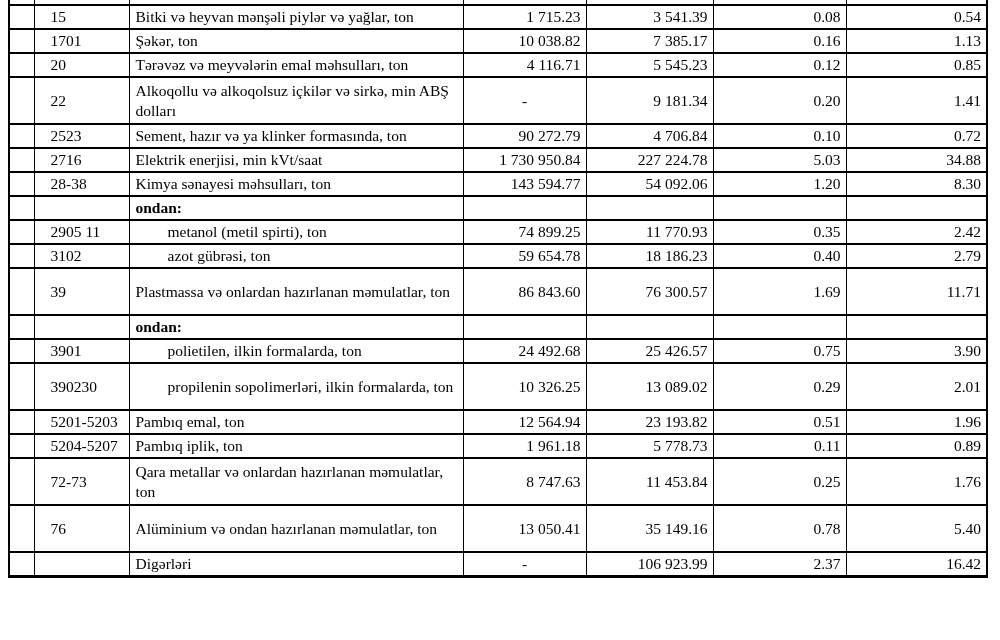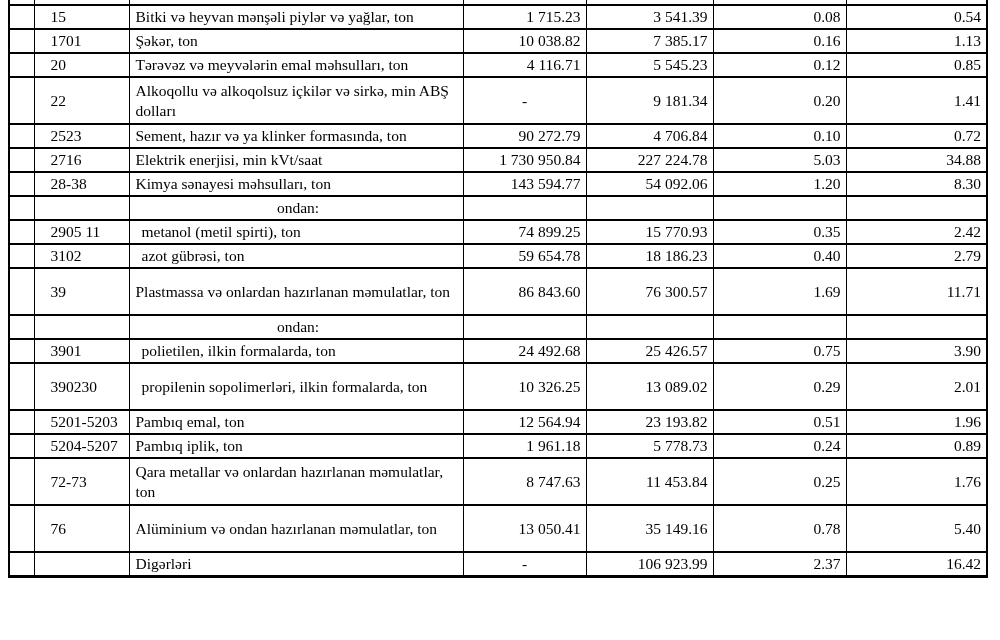--- a/index.html
+++ b/index.html
@@ -30,22 +30,22 @@
     padding: 1px 2px;
     overflow: hidden;
     vertical-align: middle;
     white-space: normal;
   }
   tr.h1 td { height: 23px; }
   tr.h2 td { height: 47px; }
   tr.spacer td { height: 5px; padding: 0; border-top: none; }
   td.c-code { padding-left: 16px; }
   td.c-name { padding-left: 6px; }
-  tr.sub td.c-name { padding-left: 12px; }
-  tr.label td.c-name { text-align: center; }
+  tr.sub td.c-name { padding-left: 38px; }
+  tr.label td.c-name { text-align: left; font-weight: bold; }
   td.c-num { text-align: right; padding-right: 5px; }
   td.c-num.dash { text-align: center; padding-right: 2px; }
 </style>
 </head>
 <body>
 
 <div class="page">
   <table class="doc-table">
     <colgroup>
       <col style="width:25px">
@@ -136,21 +136,21 @@
           <td class="c-num"></td>
           <td class="c-num"></td>
           <td class="c-num"></td>
           <td class="c-num"></td>
         </tr>
         <tr class="sub h1">
           <td class="c-empty"></td>
           <td class="c-code">2905 11</td>
           <td class="c-name">metanol (metil spirti), ton</td>
           <td class="c-num">74 899.25</td>
-          <td class="c-num">15 770.93</td>
+          <td class="c-num">11 770.93</td>
           <td class="c-num">0.35</td>
           <td class="c-num">2.42</td>
         </tr>
         <tr class="sub h1">
           <td class="c-empty"></td>
           <td class="c-code">3102</td>
           <td class="c-name">azot gübrəsi, ton</td>
           <td class="c-num">59 654.78</td>
           <td class="c-num">18 186.23</td>
           <td class="c-num">0.40</td>
@@ -200,21 +200,21 @@
           <td class="c-num">23 193.82</td>
           <td class="c-num">0.51</td>
           <td class="c-num">1.96</td>
         </tr>
         <tr class="item h1">
           <td class="c-empty"></td>
           <td class="c-code">5204-5207</td>
           <td class="c-name">Pambıq iplik, ton</td>
           <td class="c-num">1 961.18</td>
           <td class="c-num">5 778.73</td>
-          <td class="c-num">0.24</td>
+          <td class="c-num">0.11</td>
           <td class="c-num">0.89</td>
         </tr>
         <tr class="item h2">
           <td class="c-empty"></td>
           <td class="c-code">72-73</td>
           <td class="c-name">Qara metallar və onlardan hazırlanan məmulatlar, ton</td>
           <td class="c-num">8 747.63</td>
           <td class="c-num">11 453.84</td>
           <td class="c-num">0.25</td>
           <td class="c-num">1.76</td>

